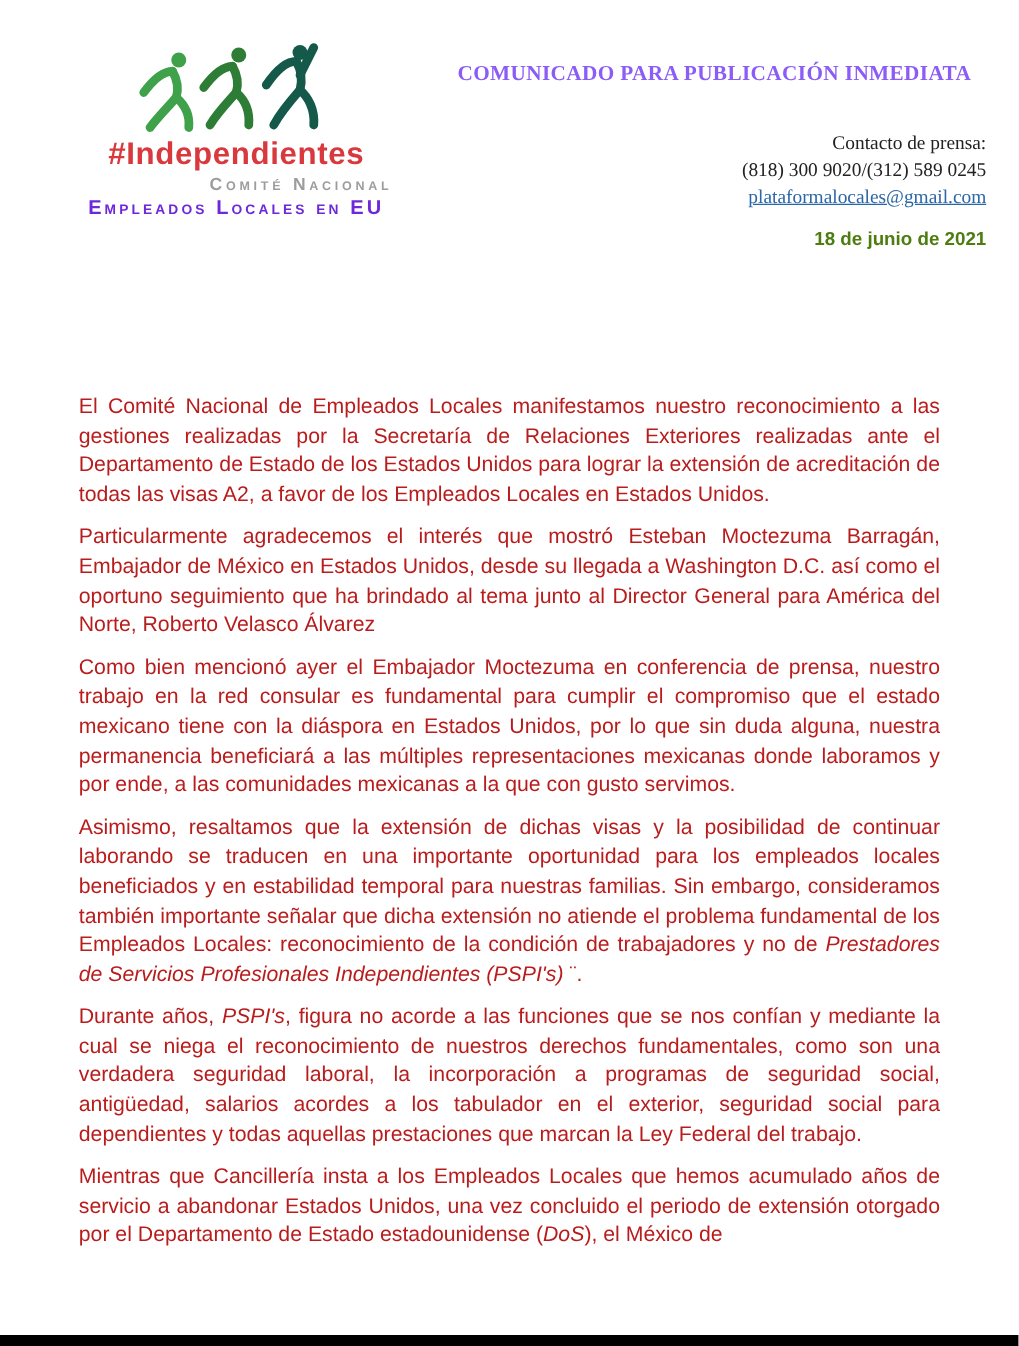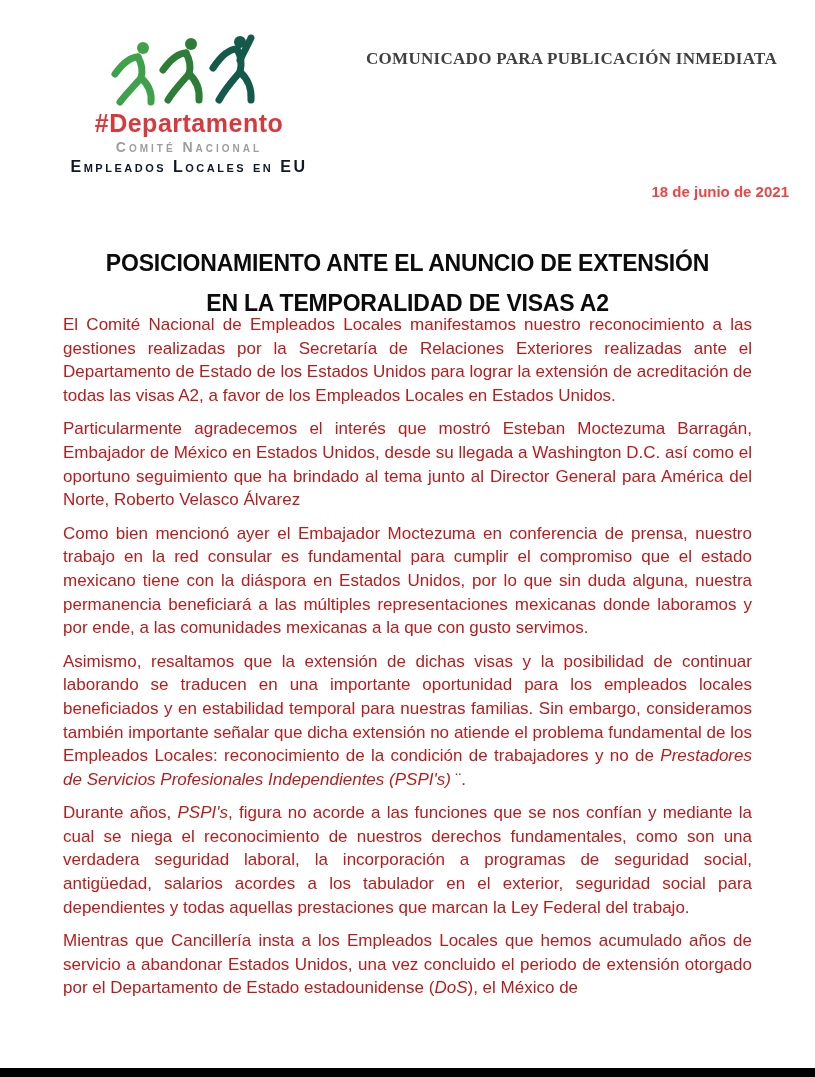--- a/index.html
+++ b/index.html
@@ -12,30 +12,30 @@
   .logo { position:absolute; left:64px; top:32px; width:250px; text-align:center; }
   .logo svg { display:block; margin:0 auto; }
   .logo-hashtag { font-size:25px; font-weight:bold; letter-spacing:0.5px; margin-top:-3px; }
   .logo-committee { font-size:14px; font-weight:bold; letter-spacing:3px; font-variant:small-caps; margin-top:1px; }
   .logo-employees { font-size:16px; font-weight:bold; letter-spacing:2.5px; font-variant:small-caps; margin-top:3px; }
 
   
   .release-line {
     position:absolute; left:340px; right:12px; top:49px; text-align:center;
     font-family:"Liberation Serif", serif; font-weight:bold; font-size:17px;
-    letter-spacing:0.3px; color:#404040;
+    letter-spacing:0.3px; color:#8b5cf6;
   }
   .contact {
     position:absolute; right:26px; top:104px; text-align:right;
     font-family:"Liberation Serif", serif; font-size:15.5px; line-height:21.5px; color:#222222;
   }
   .contact a { text-decoration:underline; cursor:pointer; }
   .doc-date {
     position:absolute; right:26px; top:183px;
-    font-weight:bold; font-size:15px; color:#ef4444;
+    font-weight:bold; font-size:15px; color:#4d7c0f;
   }
 
   
   .doc-title {
     position:absolute; left:0; right:0; top:243px; margin:0; text-align:center;
     font-size:23px; font-weight:bold; line-height:40px; color:#0c0c0c; letter-spacing:-0.2px;
   }
 
   
   .doc-body {
@@ -72,34 +72,35 @@
       <circle cx="92" cy="12" r="6" stroke="none" fill="#2e7d36"></circle>
       <g fill="none" stroke-width="7" stroke-linecap="round" transform="translate(112,2)" stroke="#14594a">
         <path d="M2 34 C10 22 18 15 26 15"></path>
         <path d="M26 15 C30 22 31 30 29 38"></path>
         <path d="M29 38 C22 46 14 55 8 66"></path>
         <path d="M29 38 C36 44 41 54 40 66"></path>
         <path d="M40 4 C36 12 32 20 29 26"></path>
       </g>
       <circle cx="141" cy="10" r="6" stroke="none" fill="#14594a"></circle>
     </svg>
-    <div class="logo-hashtag" style="color: rgb(217, 56, 60);">#Departamento</div>
-    <div class="logo-committee" style="color: rgb(157, 157, 157);">Comité Nacional</div>
-    <div class="logo-employees" style="color: #0f172a;">Empleados Locales en EU</div>
+    <div class="logo-hashtag" style="color: rgb(217, 56, 60);">#Independientes</div>
+    <div class="logo-committee" style="color: rgb(157, 157, 157); text-align: right;">Comité Nacional</div>
+    <div class="logo-employees" style="color: #6d28d9;">Empleados Locales en EU</div>
   </div>
 
   <div class="release-line">COMUNICADO PARA PUBLICACIÓN INMEDIATA</div>
 
+  <div class="contact">
+    <div>Contacto de prensa:</div>
+    <div>(818) 300 9020/(312) 589 0245</div>
+    <div><a style="color: rgb(43, 102, 168);">plataformalocales@gmail.com</a></div>
+  </div>
 
   <div class="doc-date">18 de junio de 2021</div>
 
-  <h1 class="doc-title">
-    <span>POSICIONAMIENTO ANTE EL ANUNCIO DE EXTENSIÓN</span><br>
-    <span>EN LA TEMPORALIDAD DE VISAS A2</span>
-  </h1>
 
   <main class="doc-body" id="doc-body">
       <p class="para"><span>El Comité Nacional de Empleados Locales manifestamos nuestro reconocimiento a las gestiones realizadas por  la Secretaría de Relaciones Exteriores realizadas ante el Departamento de Estado de los Estados Unidos para lograr la extensión de acreditación de todas las visas A2, a favor de los Empleados Locales en Estados Unidos.</span></p>
       <p class="para"><span>Particularmente agradecemos el interés que mostró Esteban Moctezuma Barragán, Embajador de México en Estados Unidos, desde su llegada a Washington D.C. así como el oportuno seguimiento que ha brindado al tema junto al Director General para América del Norte, Roberto Velasco Álvarez</span></p>
       <p class="para"><span>Como bien mencionó ayer el Embajador Moctezuma en conferencia de prensa, nuestro trabajo en la red consular es fundamental para cumplir el compromiso que el estado mexicano tiene con la diáspora en Estados Unidos, por lo que sin duda alguna, nuestra permanencia beneficiará a las múltiples representaciones mexicanas donde laboramos y por ende, a las comunidades mexicanas a la que con gusto servimos.</span></p>
       <p class="para"><span>Asimismo, resaltamos que la extensión de dichas visas y la posibilidad de continuar laborando se traducen en una importante oportunidad para los empleados locales beneficiados y en estabilidad temporal para nuestras familias. Sin embargo, consideramos también importante señalar que dicha extensión no atiende el problema fundamental de los Empleados Locales: reconocimiento de la condición de trabajadores y no de </span><span class="italic">Prestadores de Servicios Profesionales Independientes (PSPI's)</span><span> ¨.</span></p>
       <p class="para"><span>Durante años, </span><span class="italic">PSPI's</span><span>, figura no acorde a las funciones que se nos confían y mediante la cual se niega el reconocimiento de nuestros derechos fundamentales, como son una verdadera seguridad laboral, la incorporación a programas de seguridad social, antigüedad, salarios acordes a los tabulador en el exterior, seguridad social para dependientes y todas aquellas prestaciones que marcan la Ley Federal del trabajo.</span></p>
       <p class="para"><span>Mientras que Cancillería insta a los Empleados Locales que hemos acumulado años de servicio a abandonar Estados Unidos, una vez concluido el periodo de extensión otorgado por el Departamento de Estado estadounidense (</span><span class="italic">DoS</span><span>), el México de</span></p>
     </main>
 

